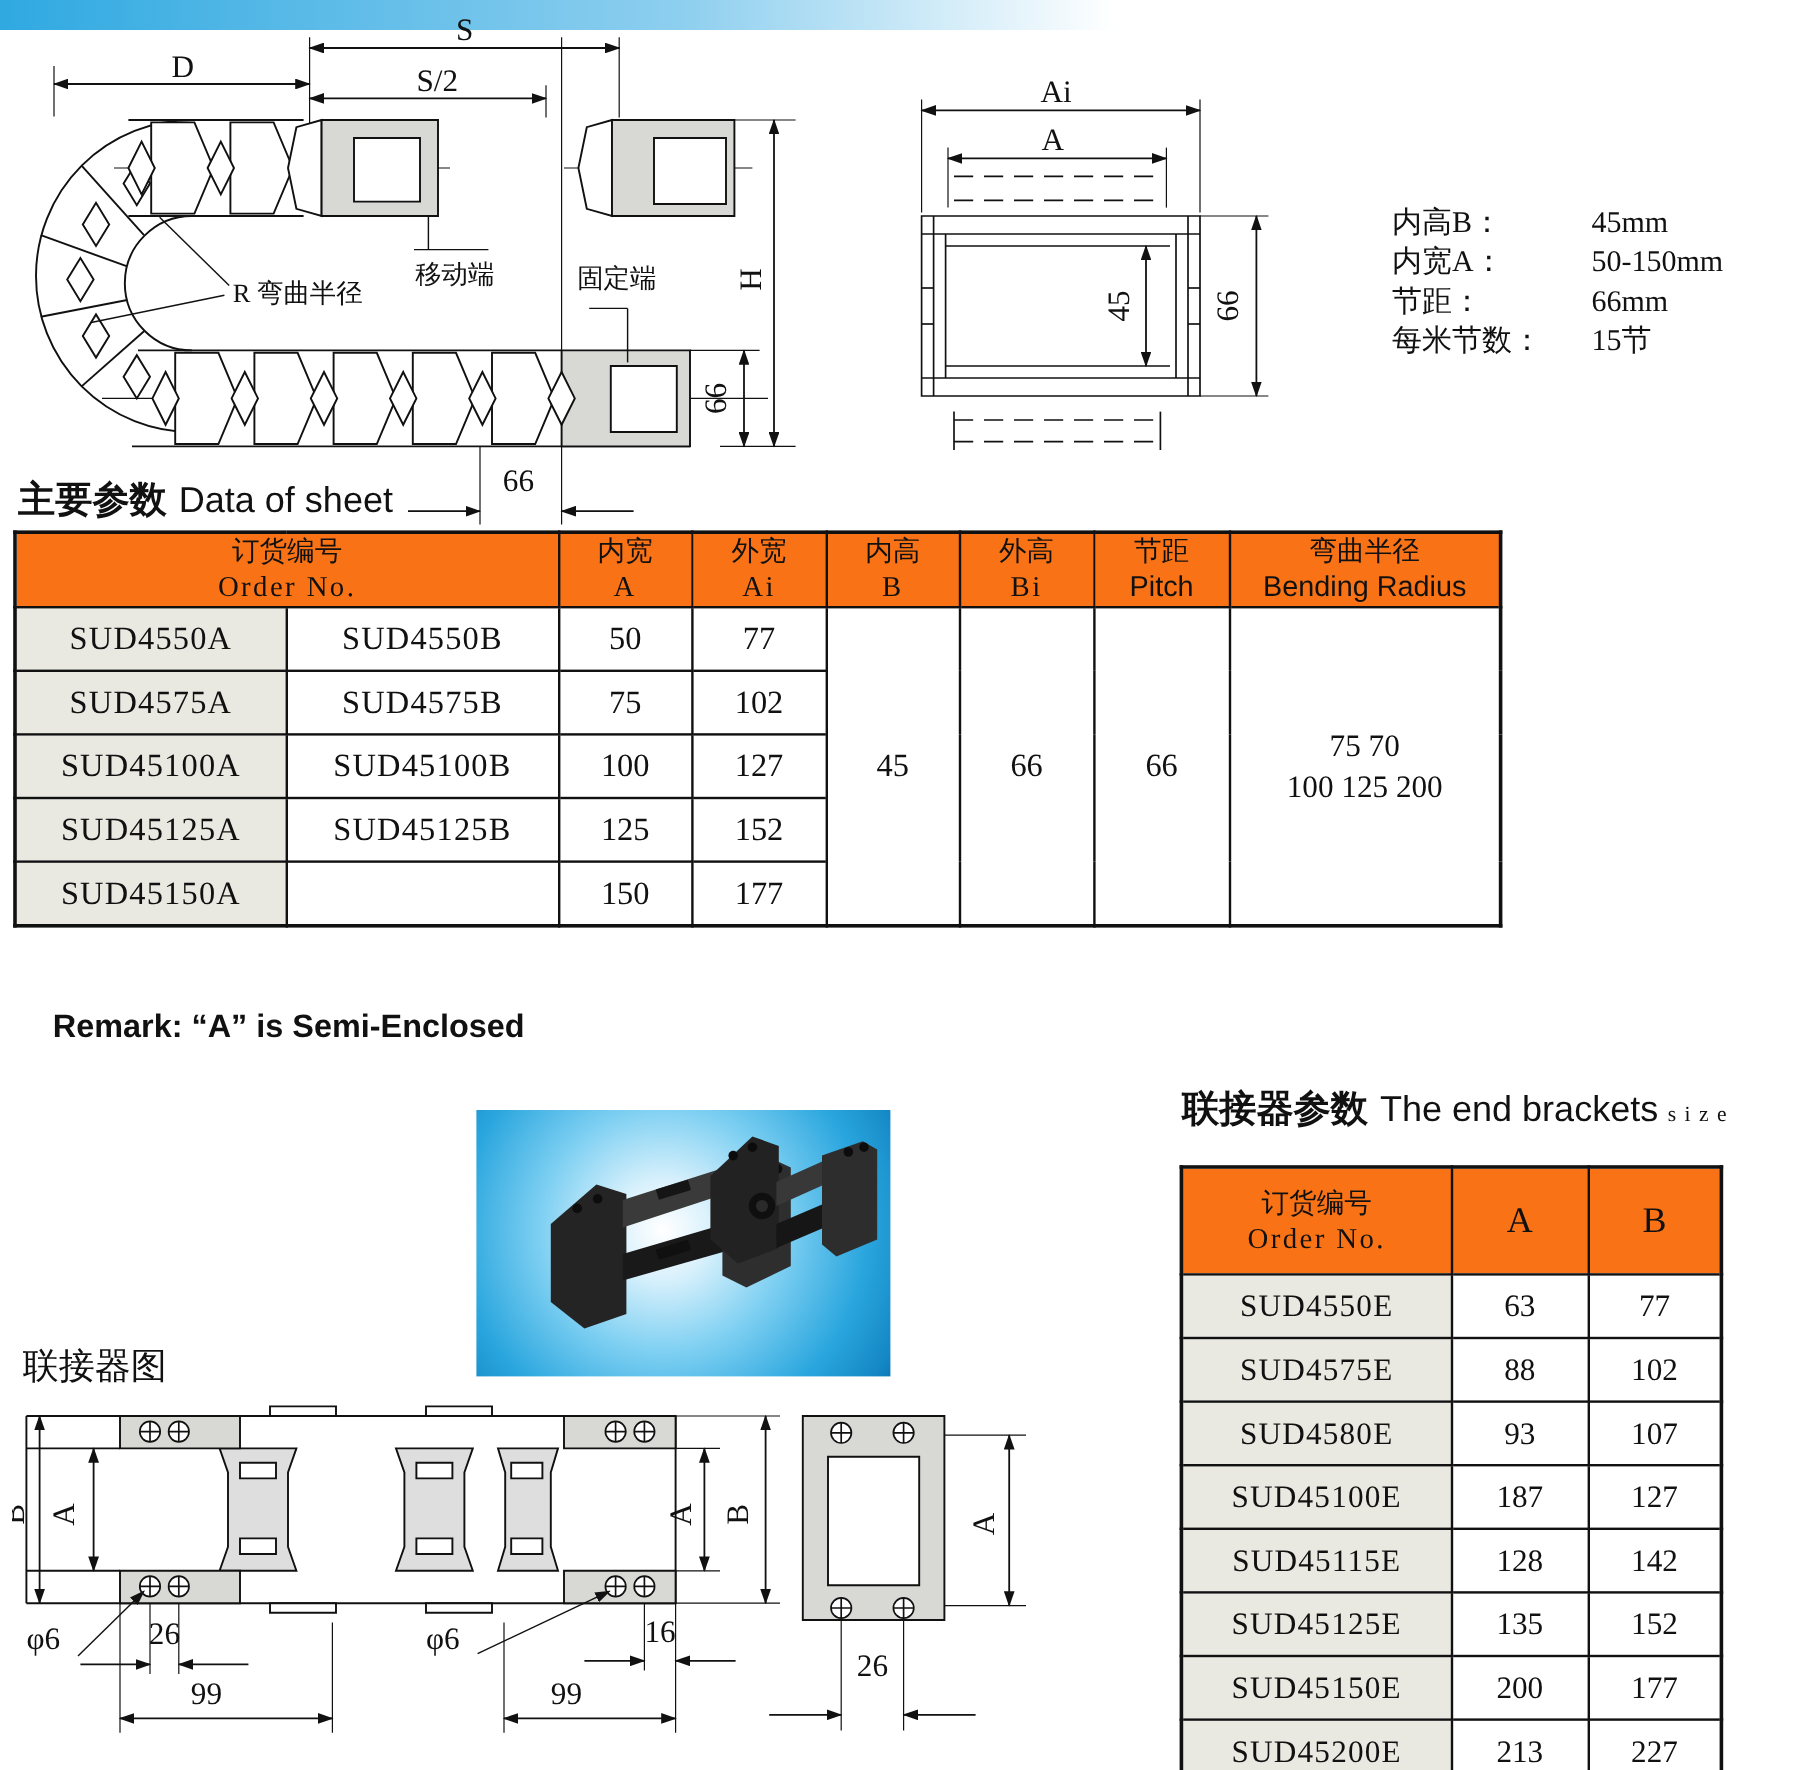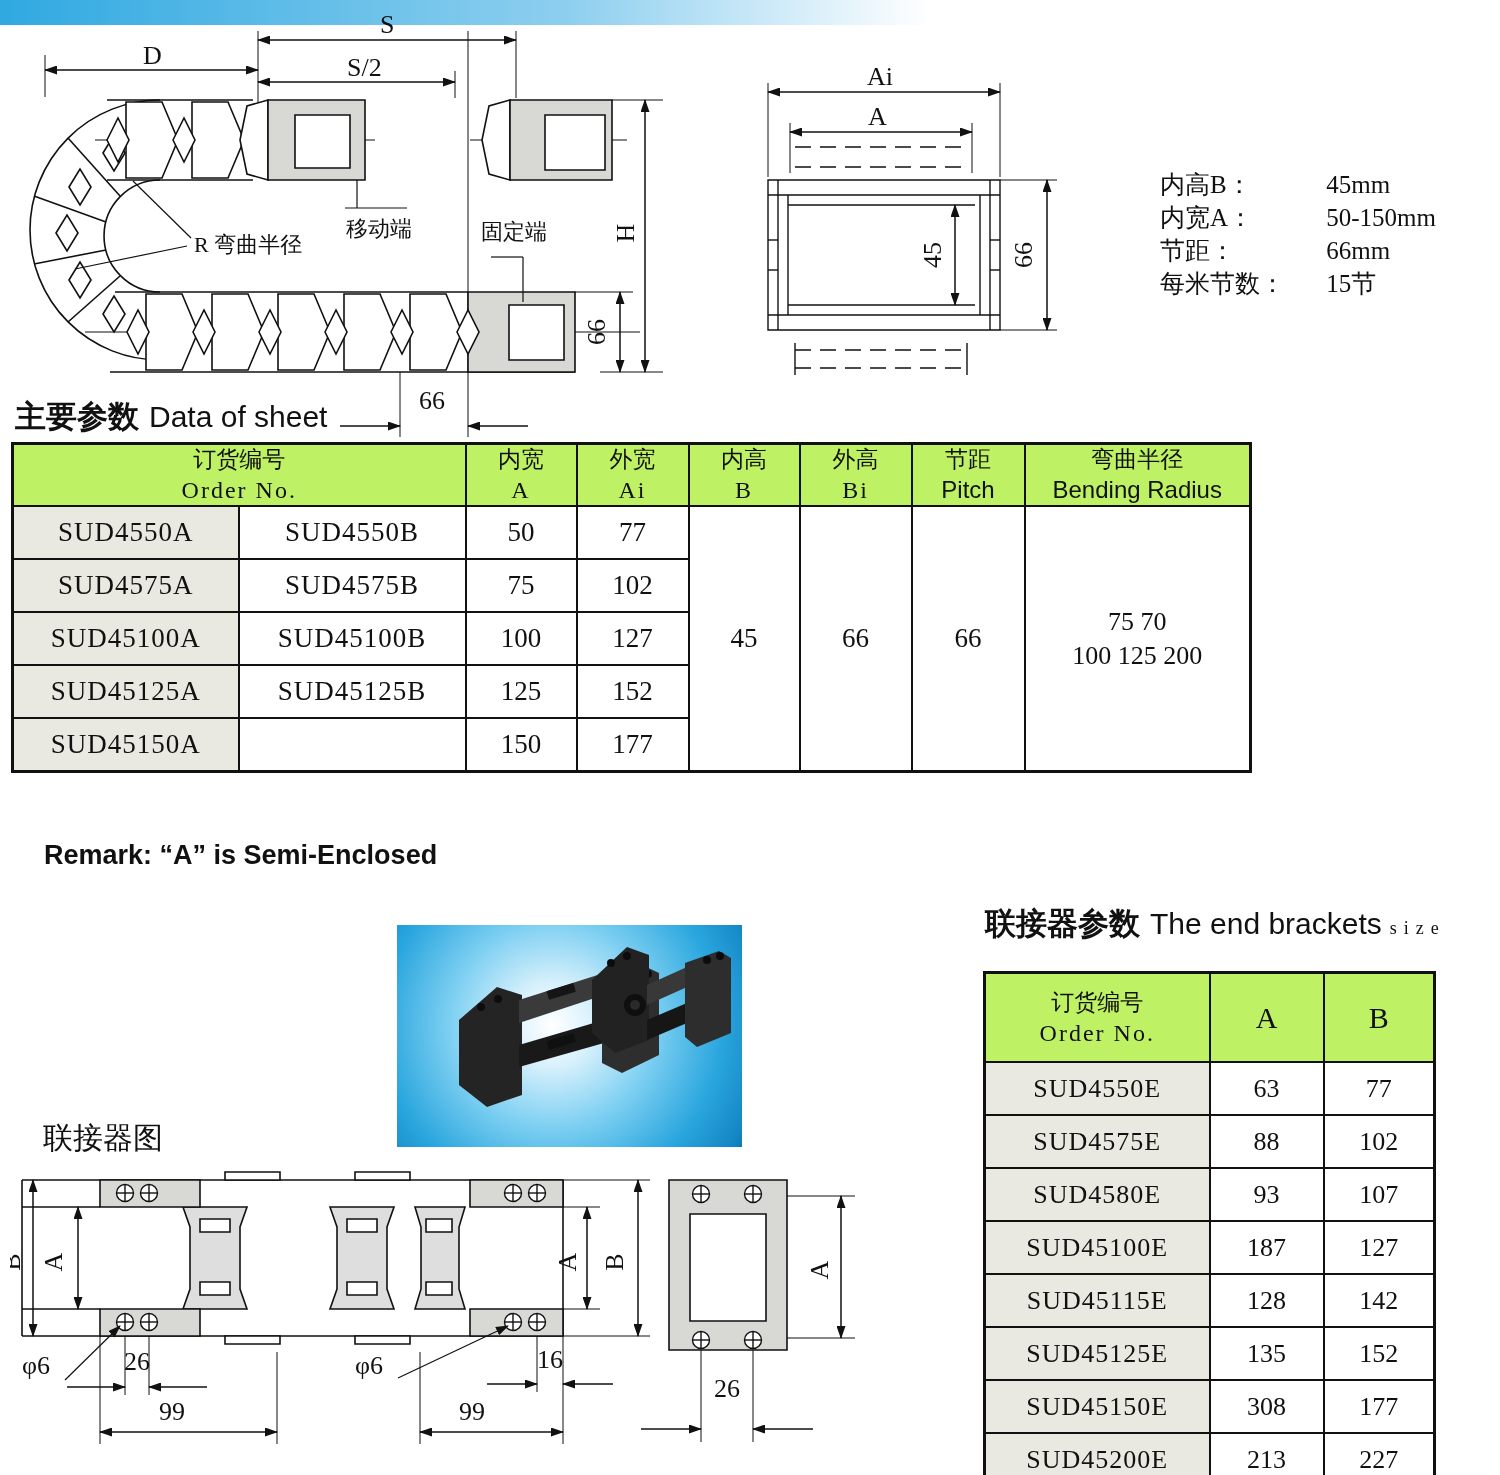--- a/index.html
+++ b/index.html
@@ -18,21 +18,21 @@
   .sec-title-en{font-family:"Liberation Sans","DejaVu Sans",sans-serif;font-size:30px;margin-left:10px;}
   .sec-title-size{font-size:18px;letter-spacing:7px;margin-left:8px;}
   
   .spec-row{height:33px;font-size:25px;white-space:nowrap;}
   .spec-label{display:inline-block;width:160px;}
   
   table{border-collapse:collapse;table-layout:fixed;}
   td{border:2px solid #111;text-align:center;vertical-align:middle;padding:0;overflow:hidden;}
   .t-main{left:11px;top:442px;width:1238px;}
   .t-main table,.t-end table{border:3px solid #111;}
-  .head td{background:#bef264;height:86px;}
+  .head td{background:#f97316;height:86px;}
   .hzh{font-size:23px;line-height:30px;}
   .hen{font-size:24px;line-height:30px;letter-spacing:2px;}
   .hen-sans{font-family:"Liberation Sans","DejaVu Sans",sans-serif;font-size:24px;line-height:30px;}
   .t-main td{height:51px;font-size:27px;}
   .cell-gray{background:#e9e9e2;}
   .cell-order{font-size:25px;letter-spacing:1px;}
   .bend-cell div{line-height:34px;font-size:26px;}
   .t-end{left:983px;top:971px;width:450px;}
   .t-end td{height:51px;font-size:26px;}
   .t-end .head td{height:87px;}
@@ -375,33 +375,33 @@
         <td>128</td>
         <td>142</td>
           </tr>
       <tr>
         <td class="cell-gray cell-order">SUD45125E</td>
         <td>135</td>
         <td>152</td>
           </tr>
       <tr>
         <td class="cell-gray cell-order">SUD45150E</td>
-        <td>308</td>
+        <td>200</td>
         <td>177</td>
           </tr>
       <tr>
         <td class="cell-gray cell-order">SUD45200E</td>
         <td>213</td>
         <td>227</td>
           </tr>
     </tbody>
       </table>
   </div>
 
-  <div class="abs" style="left:43px;top:1118px;font-size:30px;">联接器图</div>
+  <div class="abs" style="left:19px;top:1118px;font-size:30px;">联接器图</div>
 
   <svg class="abs" style="left:10px;top:1152px;" width="950" height="320" viewBox="0 0 950 320">
     <defs>
       <marker id="m3a" markerWidth="13" markerHeight="9" refX="12" refY="4.5" orient="auto" markerUnits="userSpaceOnUse">
         <path d="M0,0 L13,4.5 L0,9 z" fill="#111"></path>
         </marker>
       <marker id="m3b" markerWidth="13" markerHeight="9" refX="1" refY="4.5" orient="auto" markerUnits="userSpaceOnUse">
         <path d="M13,0 L0,4.5 L13,9 z" fill="#111"></path>
         </marker>
     </defs>

